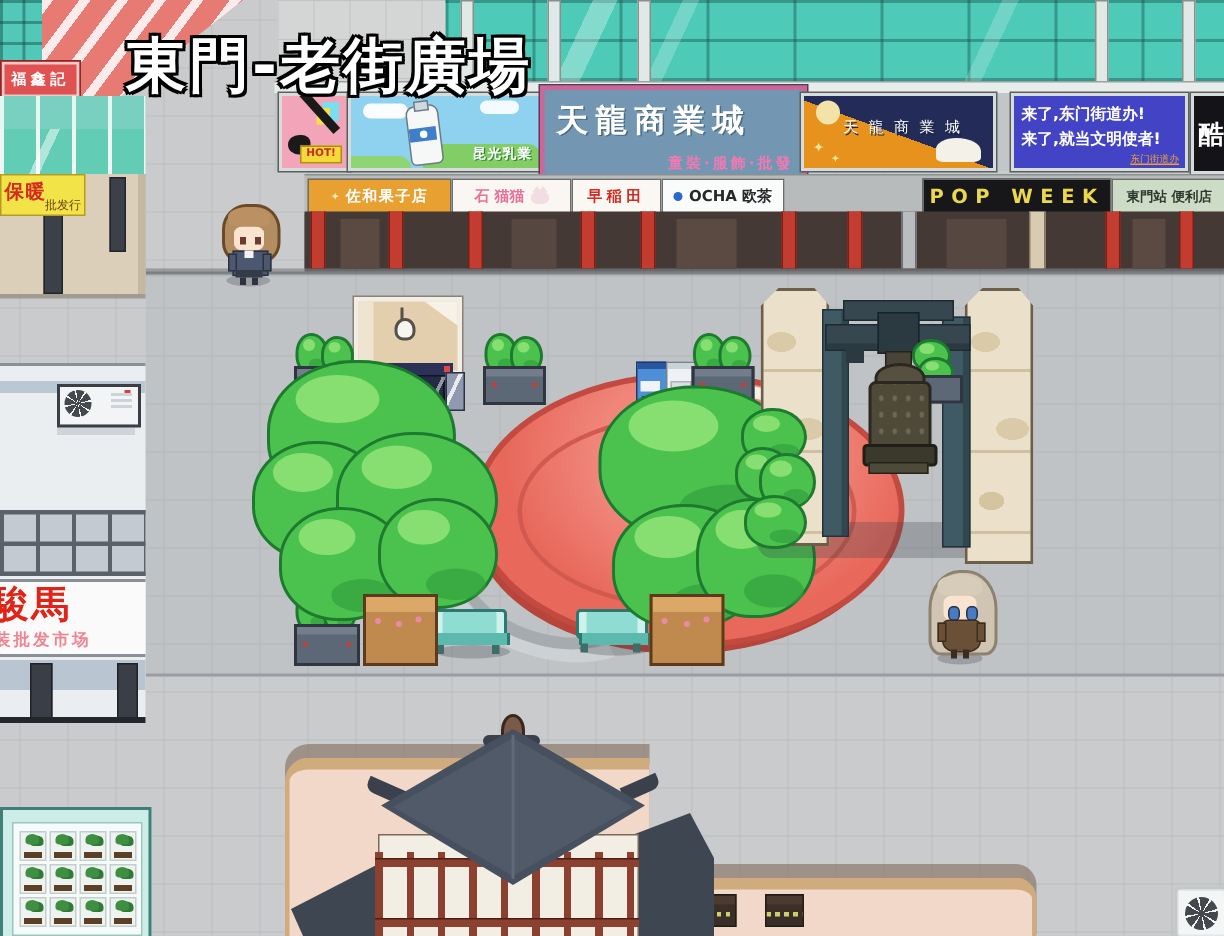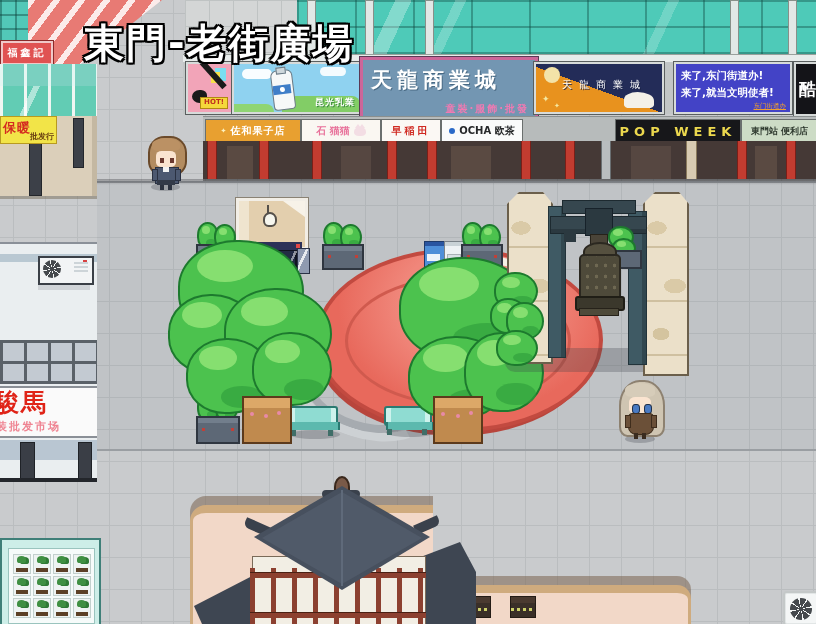--- a/index.html
+++ b/index.html
@@ -188,21 +188,21 @@
               background-image:linear-gradient(90deg,rgba(255,255,255,.8) 0 3px,transparent 3px);background-size:24px 100%;
               border-bottom:2px solid #e8eceb;"></div>
   <div class="abs" style="left:0;top:86px;width:97px;height:30px;background:#aadfc2;border-bottom:2px solid #4a8a6a;
               background-image:linear-gradient(115deg,transparent 0 30%,rgba(255,255,255,.5) 30% 36%,transparent 36%),
               linear-gradient(90deg,#f0f6f2 0 3px,#62ccb4 3px);background-size:100% 100%,24px 100%;"></div>
   <div class="abs" style="left:0;top:116px;width:97px;height:80px;background:#dbcfba;box-shadow:inset -5px 0 0 #c4b8a2,0 3px 0 rgba(120,110,90,.5);"></div>
   <div class="abs" style="left:29px;top:140px;width:11px;height:54px;background:#3c4048;border:1px solid #23262b;"></div>
   <div class="abs" style="left:73px;top:118px;width:9px;height:48px;background:#3c4048;border:1px solid #23262b;"></div>
   <div class="abs" style="left:0;top:116px;width:55px;height:26px;background:#f2e448;border:1px solid #b89a20;">
     <span class="txt" style="left:2px;top:2px;font-size:13px;font-weight:bold;color:#d42a20;letter-spacing:1px;">保暖</span>
-    <span class="txt" style="right:2px;bottom:1px;font-size:8px;font-weight:bold;color:#6a4012;margin-left:28px;">批发行</span>
+    <span class="txt" style="right:2px;bottom:1px;font-size:8px;font-weight:normal;color:#6a4012;margin-left:28px;">批发行</span>
   </div>
 
   <div class="abs" style="left:0;top:242px;width:97px;height:238px;background:#eaeef0;border-top:2px solid #8a9098;">
     <div class="abs" style="left:0;top:10px;width:97px;height:8px;background:#b9c8d2;"></div>
     <div class="abs" style="left:38px;top:12px;width:52px;height:25px;background:#f2f4f5;border:2px solid #3a3f46;">
       <div class="wheel" style="position:absolute;left:3px;top:2px;width:18px;height:18px;"></div>
       <div class="abs" style="right:4px;top:4px;width:14px;height:10px;background:repeating-linear-gradient(#cdd4d8 0 2px,#f2f4f5 2px 4px);"></div>
       <div class="abs" style="right:5px;top:2px;width:4px;height:2px;background:#d84040;"></div>
     </div>
     <div class="abs" style="left:38px;top:39px;width:52px;height:7px;background:rgba(60,70,80,.15);"></div>

